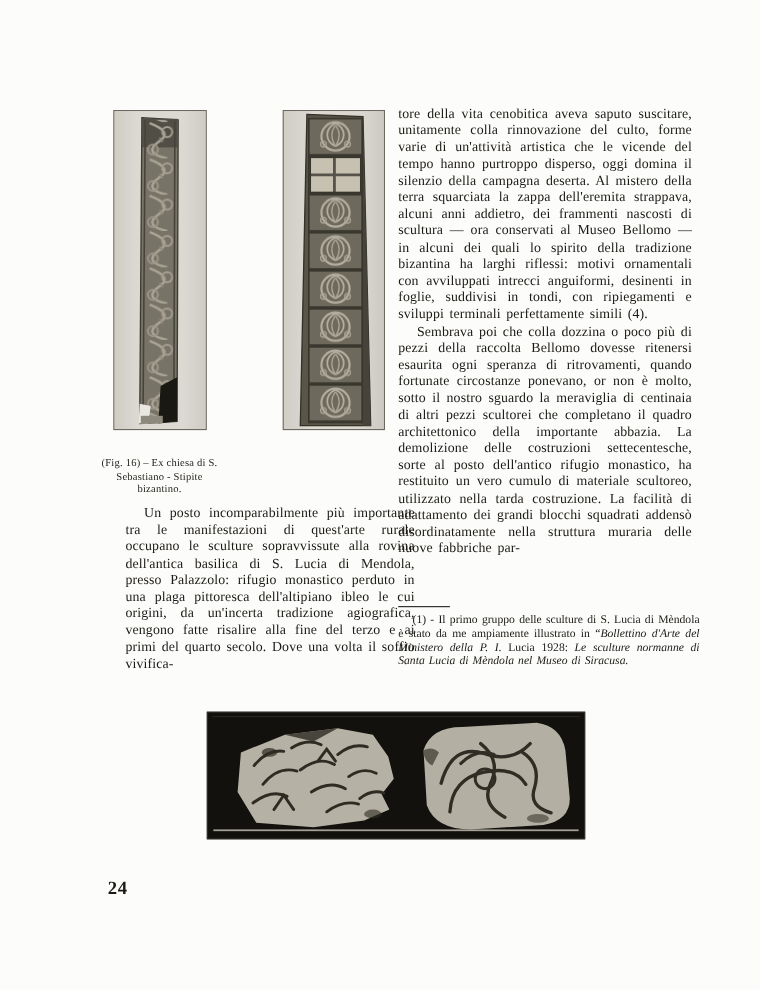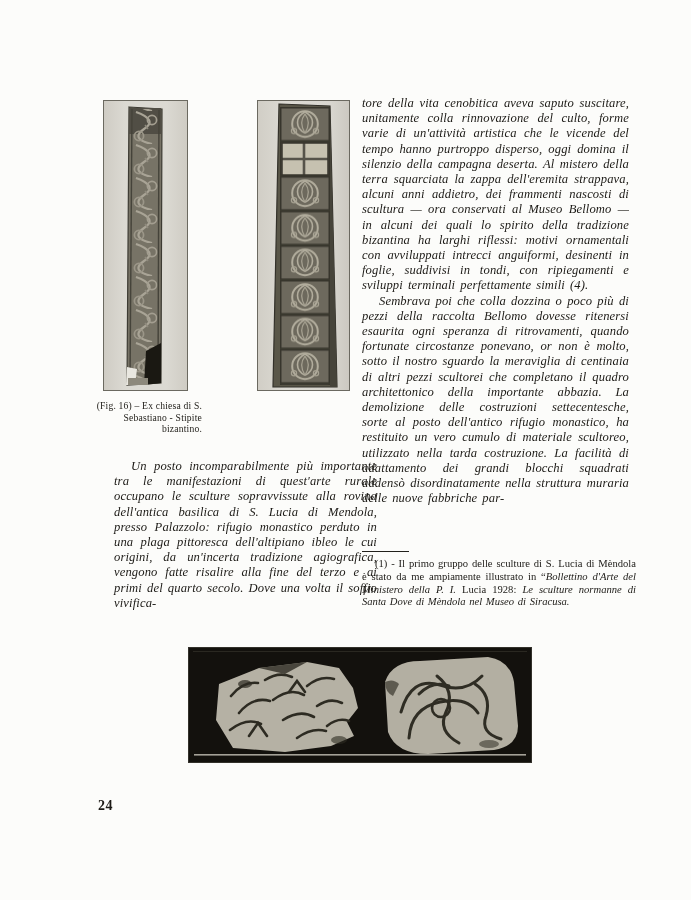--- a/index.html
+++ b/index.html
@@ -5,47 +5,47 @@
   html,body { margin:0; padding:0; background:#e8e8e6; }
   .page {
     position:relative; width:691px; height:900px; margin:0 auto;
     background:#fcfcfa; color:#1c1a16; overflow:hidden;
     font-family:"Liberation Serif", serif;
   }
   .body-text {
     position:absolute; text-align:justify;
     font-size:12.6px; line-height:15.2px; word-spacing:0.14em; letter-spacing:0.01em;
   }
-  .body-text p { margin:0;font-style:italic; }
+  .body-text p { margin:0; }
   .body-text p.indent { text-indent:17px; }
   .photo {
     position:absolute; box-sizing:border-box;
     border:1px solid #6b6960; background:#d8d6cf;
     box-shadow: inset 0 0 10px rgba(60,55,40,0.18);
   }
   .photo svg { display:block; width:100%; height:100%; }
   .fig-caption {
     position:absolute; text-align:center;
     font-size:9.6px; line-height:11.6px; letter-spacing:0.02em; color:#24221d;
   }
   .footnote-rule {
     position:absolute; border-top:1.5px solid #22201b; width:47px; height:0;
   }
   .footnote {
     position:absolute; text-align:justify;
     font-size:10.6px; line-height:12.8px; word-spacing:0.1em;
   }
   .footnote p { margin:0; text-indent:13px; }
   .page-number {
-    position:absolute; font-size:14px; font-weight:bold; letter-spacing:0.03em;
+    position:absolute; font-size:17px; font-weight:bold; letter-spacing:0.03em;
   }
   
   #fig16 { left:103px; top:100px; width:85px; height:291px; }
   #fig17 { left:257px; top:100px; width:93px; height:291px; }
-  #cap16 { left:88px;  top:400px; width:114px;text-align:right; }
+  #cap16 { left:88px;  top:416px; width:114px; }
   #cap17 { left:246px; top:404px; width:114px; }
   #left-col  { left:114px;  top:459px; width:263px; }
   #right-col { left:362px; top:96px;  width:267px; }
   #fn-rule   { left:362px; top:551px; }
   #footnote  { left:362px; top:558px; width:274px; }
   #fig18 { left:188px; top:647px; width:344px; height:116px; border-color:#33312b; background:#13110d; }
   #cap18 { left:92px;  top:773px; width:520px; }
   #pagenum { left:98px; top:798px; }
 </style>
 </head>
@@ -115,21 +115,21 @@
     <p class="indent">Un posto incomparabilmente più importante tra le manifestazioni di quest'arte rurale occupano le sculture sopravvissute alla rovina dell'antica basilica di S. Lucia di Mendola, presso Palazzolo: rifugio monastico perduto in una plaga pittoresca dell'altipiano ibleo le cui origini, da un'incerta tradizione agiografica, vengono fatte risalire alla fine del terzo e ai primi del quarto secolo. Dove una volta il soffio vivifica-</p>
   </div>
 
   <div class="body-text" id="right-col">
     <p>tore della vita cenobitica aveva saputo suscitare, unitamente colla rinnovazione del culto, forme varie di un'attività artistica che le vicende del tempo hanno purtroppo disperso, oggi domina il silenzio della campagna deserta. Al mistero della terra squarciata la zappa dell'eremita strappava, alcuni anni addietro, dei frammenti nascosti di scultura — ora conservati al Museo Bellomo — in alcuni dei quali lo spirito della tradizione bizantina ha larghi riflessi: motivi ornamentali con avviluppati intrecci anguiformi, desinenti in foglie, suddivisi in tondi, con ripiegamenti e sviluppi terminali perfettamente simili (4).</p>
     <p class="indent">Sembrava poi che colla dozzina o poco più di pezzi della raccolta Bellomo dovesse ritenersi esaurita ogni speranza di ritrovamenti, quando fortunate circostanze ponevano, or non è molto, sotto il nostro sguardo la meraviglia di centinaia di altri pezzi scultorei che completano il quadro architettonico della importante abbazia. La demolizione delle costruzioni settecentesche, sorte al posto dell'antico rifugio monastico, ha restituito un vero cumulo di materiale scultoreo, utilizzato nella tarda costruzione. La facilità di adattamento dei grandi blocchi squadrati addensò disordinatamente nella struttura muraria delle nuove fabbriche par-</p>
   </div>
 
   <div class="footnote-rule" id="fn-rule"></div>
   <div class="footnote" id="footnote">
-    <p><span>(1) - Il primo gruppo delle sculture di S. Lucia di Mèndola è stato da me ampiamente illustrato in “</span><i>Bollettino d'Arte del Ministero della P. I.</i><span> Lucia 1928: </span><i>Le sculture normanne di Santa Dove di Mèndola nel Museo di Siracusa.</i></p>
+    <p><span>(1) - Il primo gruppo delle sculture di S. Lucia di Mèndola è stato da me ampiamente illustrato in “</span><i>Bollettino d'Arte del Ministero della P. I.</i><span> Lucia 1928: </span><i>Le sculture normanne di Santa Lucia di Mèndola nel Museo di Siracusa.</i></p>
   </div>
 
   <div class="photo" id="fig18">
     <svg viewBox="0 0 342 114" preserveAspectRatio="none">
       <rect x="0" y="0" width="342" height="114" fill="#13110d"></rect>
       <rect x="5" y="106" width="332" height="1.6" fill="#c9c6ba" opacity="0.8"></rect>
       <rect x="4" y="3" width="334" height="1" fill="#3a382f" opacity="0.6"></rect>
 
       <g>
         <path d="M30 36 L70 20 L118 14 L150 20 L164 40 L169 60 L158 74 L165 88 L142 98 L96 104 L44 100 L27 72 Z" fill="#b5b1a4"></path>

